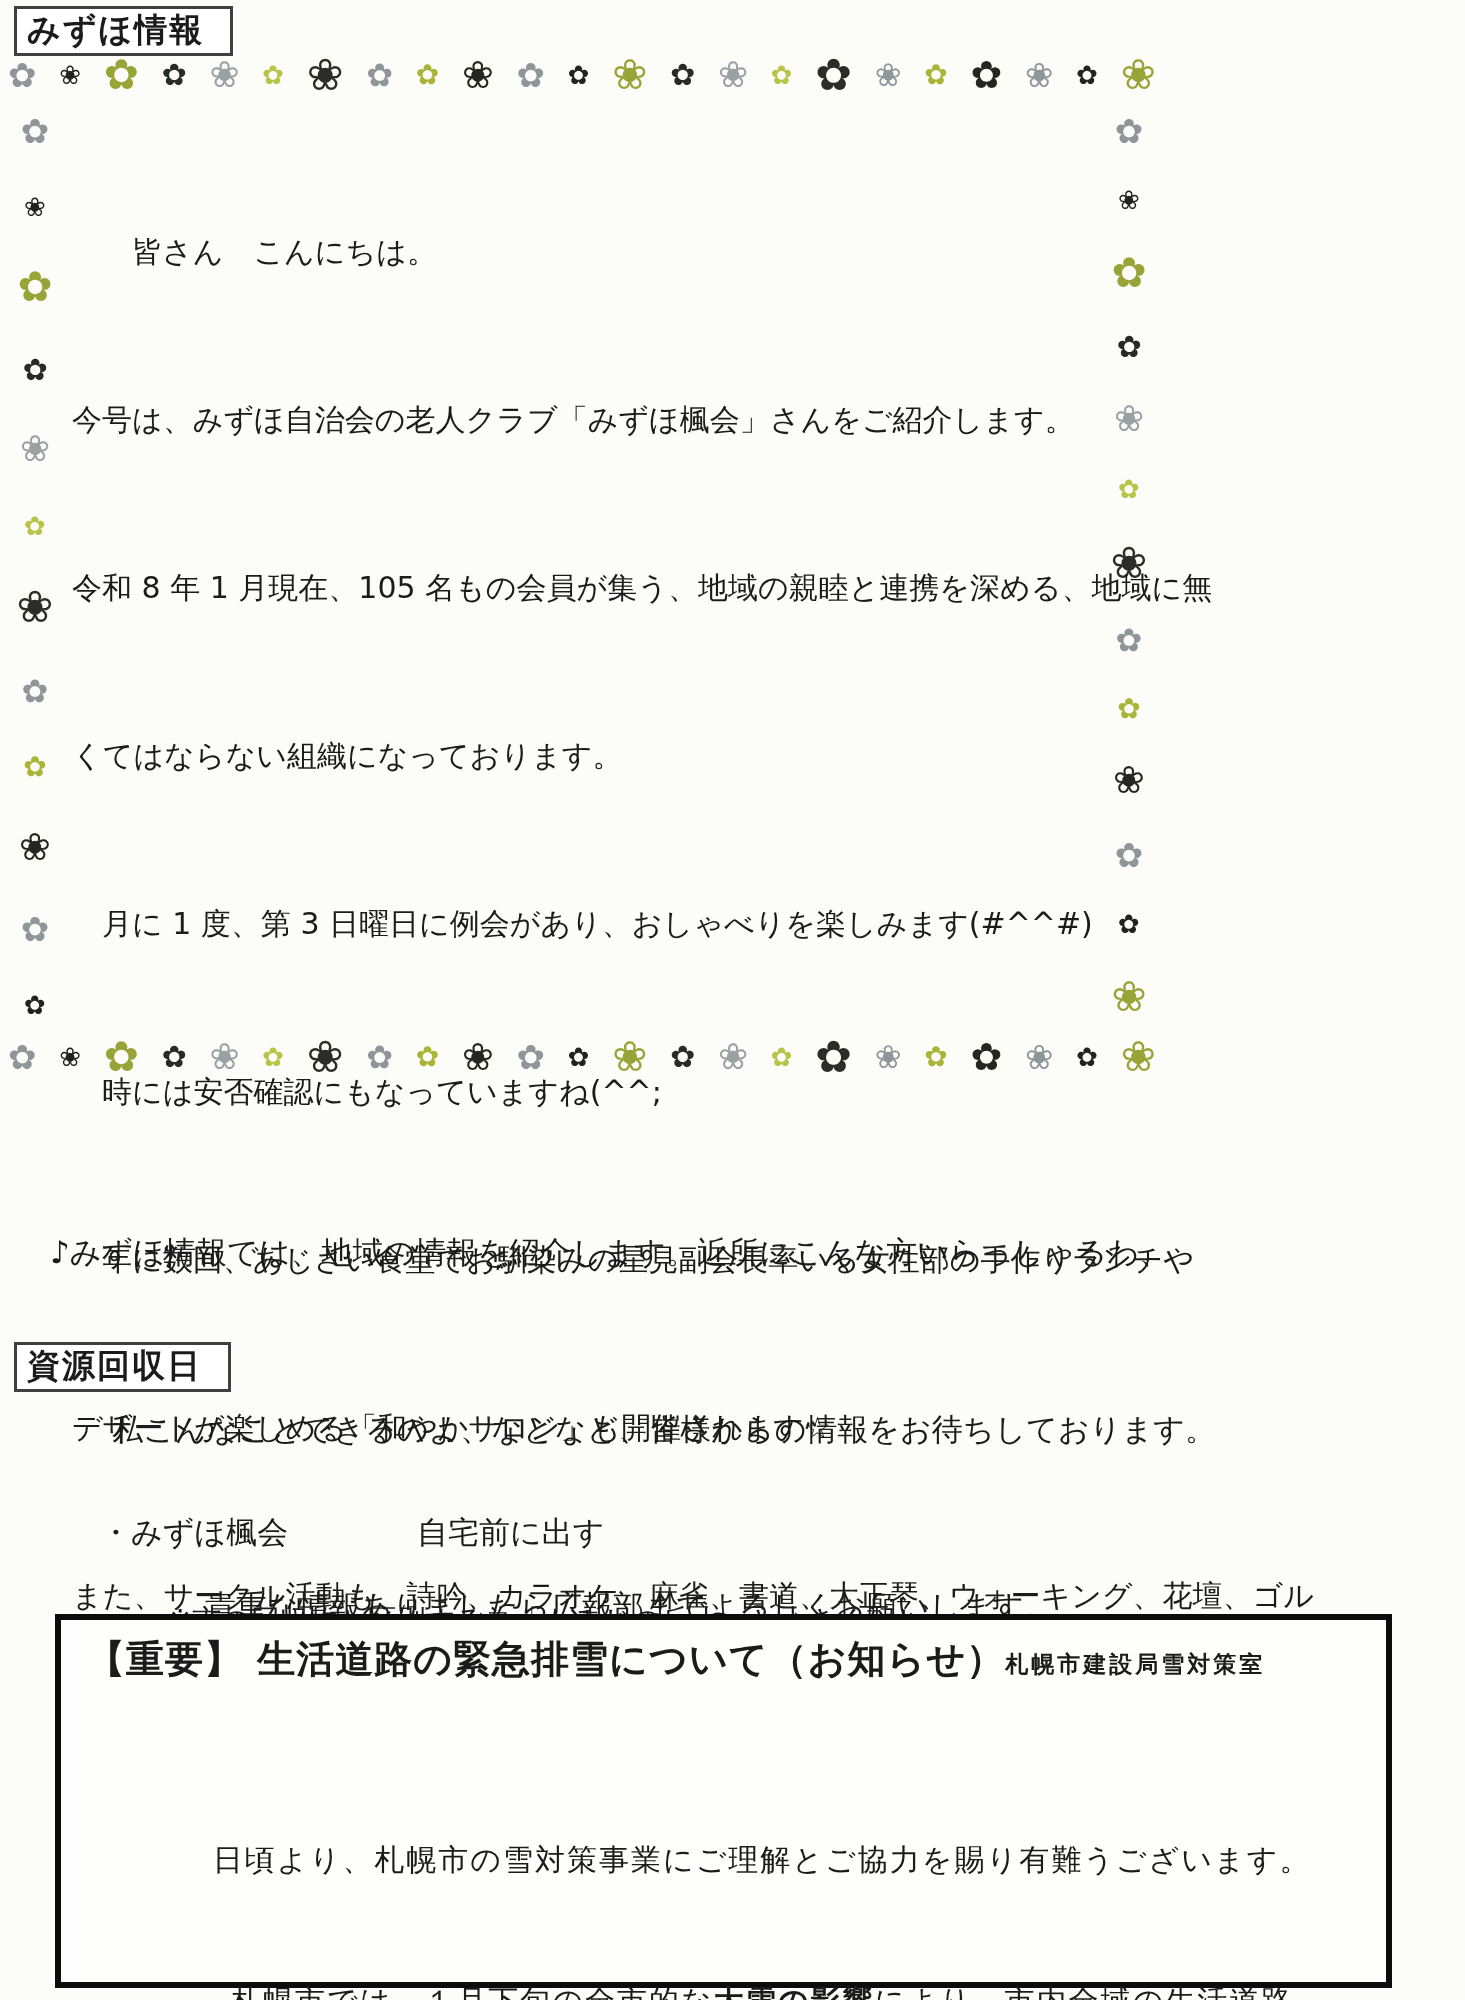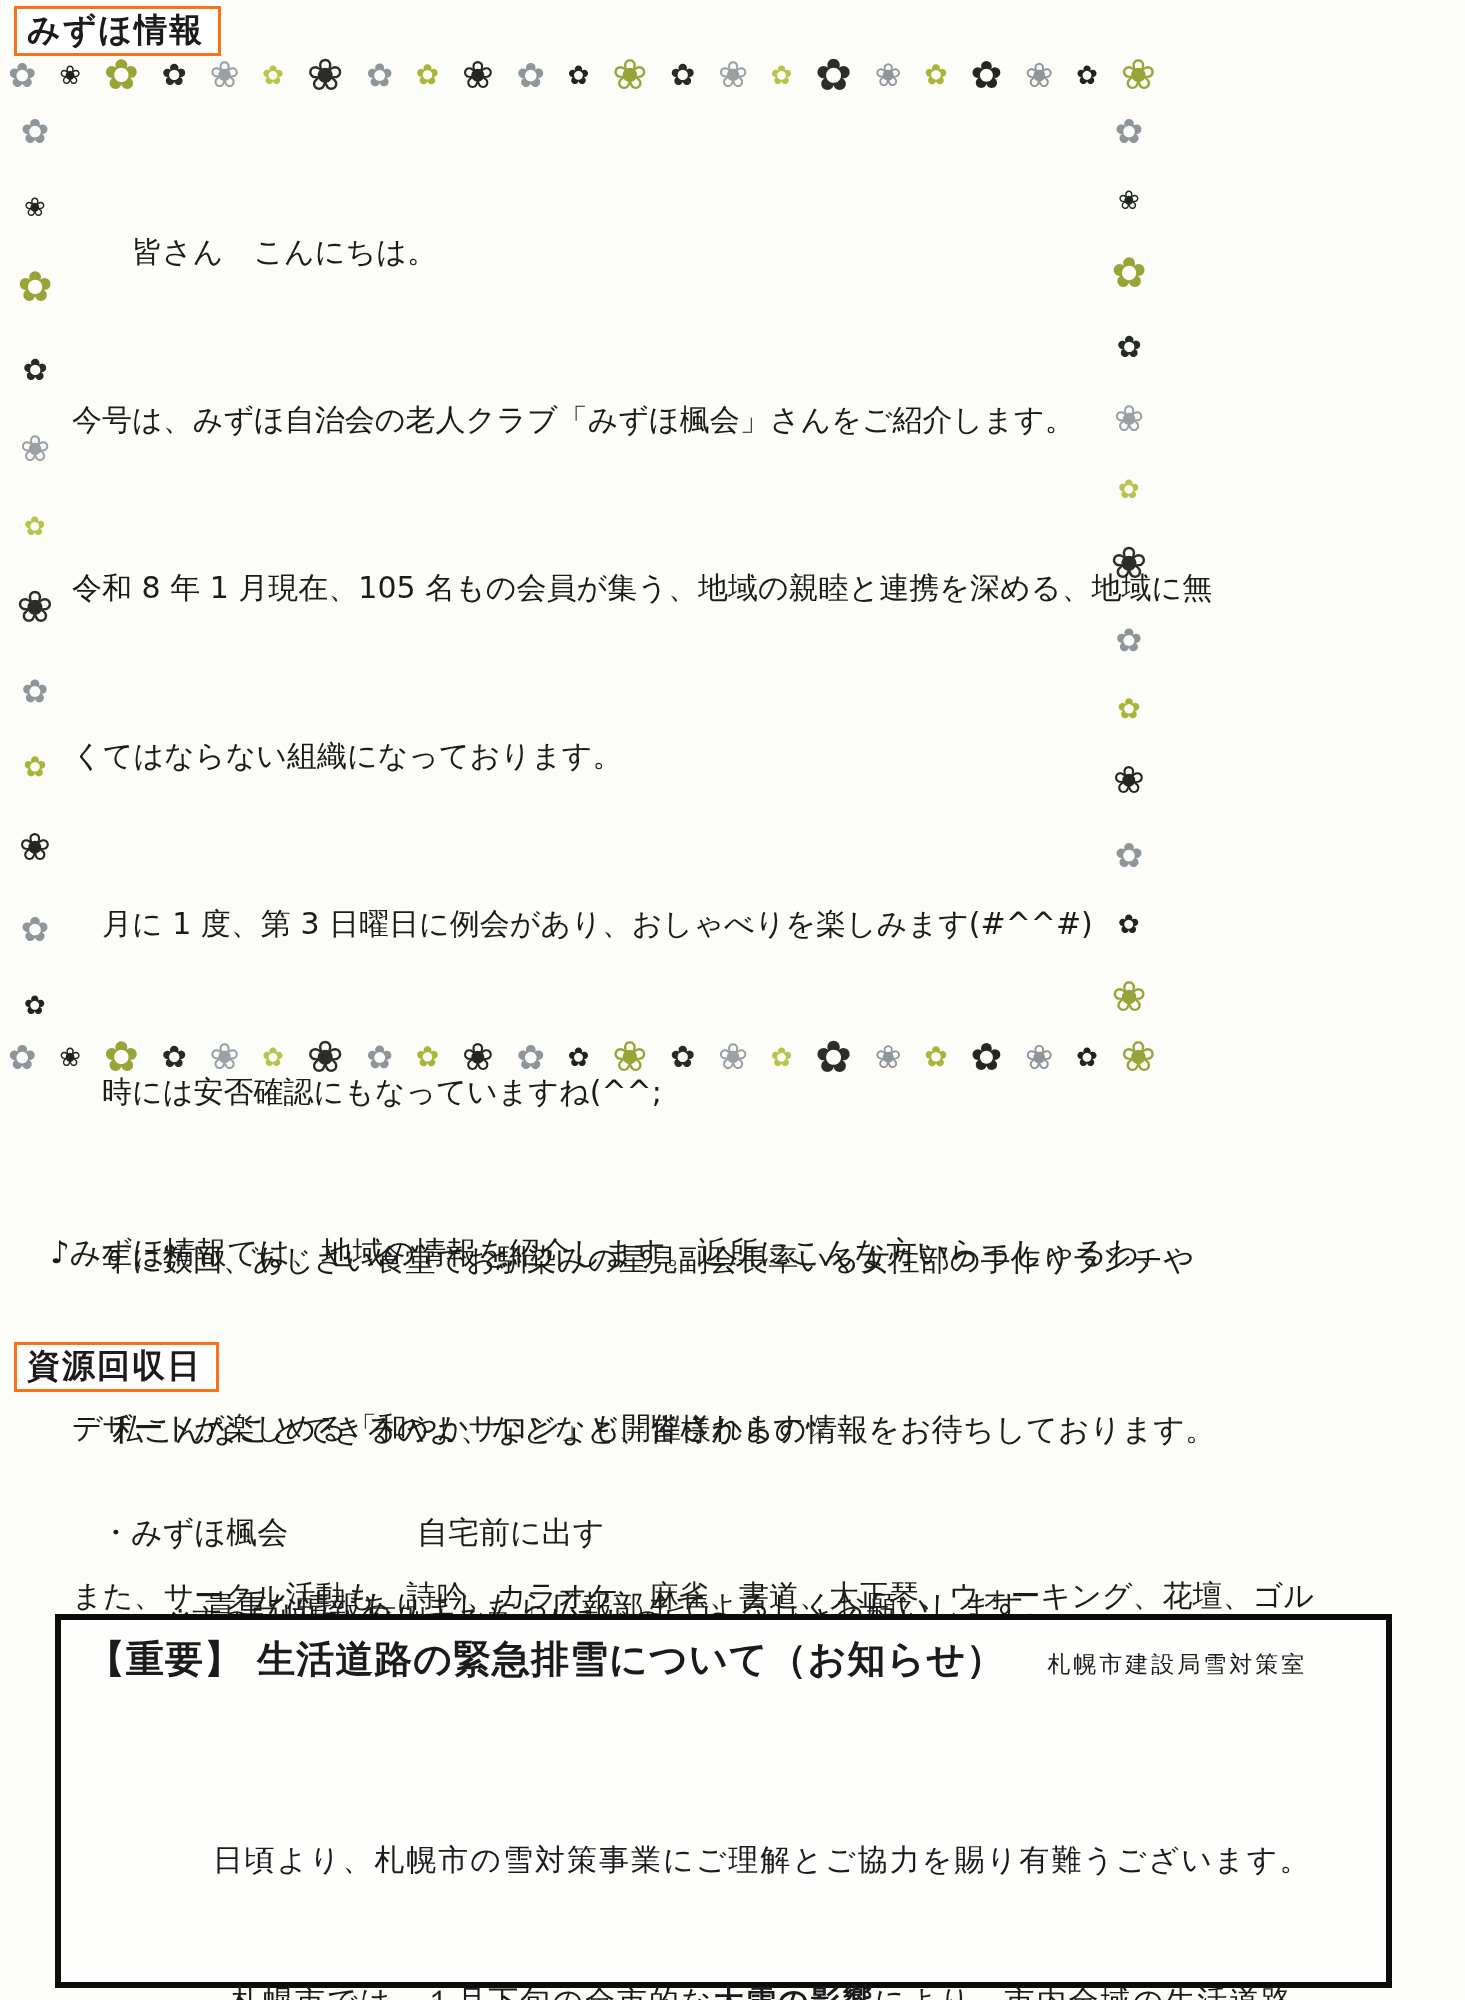--- a/index.html
+++ b/index.html
@@ -3,23 +3,23 @@
 <meta charset="utf-8">
 <style>
   html,body{margin:0;padding:0;}
   body{
     width:1465px;height:2000px;position:relative;
     background:#fcfcf8;color:#1b1b1b;
     font-family:"DejaVu Sans","Liberation Sans",sans-serif;
     overflow:hidden;
   }
   .boxed-title{
-    position:absolute;border:3px solid #f97316;background:#fff;
+    position:absolute;border:3px solid #404040;background:#fff;
     font-weight:bold;font-size:33px;letter-spacing:2px;
-    padding:2px 14px 4px 10px;line-height:1.15;white-space:pre;
+    padding:2px 26px 4px 10px;line-height:1.15;white-space:pre;
   }
   #mizuho-title{left:14px;top:6px;}
   
   #flower-frame{position:absolute;left:6px;top:42px;width:1152px;height:1048px;}
   .f-top,.f-bottom{
     position:absolute;left:2px;right:2px;height:66px;
     display:flex;justify-content:space-between;align-items:center;
   }
   .f-top{top:0;}
   .f-bottom{bottom:0;}
@@ -43,21 +43,21 @@
   .r-note{margin-left:55px;}
   #recycle-remarks{position:absolute;left:168px;top:1508px;font-size:29px;line-height:45px;white-space:pre;}
   
   #notice-box{
     position:absolute;left:55px;top:1614px;width:1337px;height:374px;
     border:6px solid #0c0c0c;background:#fefefc;box-sizing:border-box;
     padding:14px 18px 8px 26px;
   }
   .notice-title-row{display:flex;align-items:baseline;white-space:pre;}
   .notice-title{font-size:38px;font-weight:bold;letter-spacing:1px;}
-  .notice-subtitle{font-size:23px;font-weight:normal;margin-left:42px;letter-spacing:3px;}
+  .notice-subtitle{font-size:23px;font-weight:bold;letter-spacing:3px;}
   .notice-body{margin-top:10px;font-size:30px;line-height:47px;letter-spacing:2px;white-space:pre;}
   .nline{height:47px;text-align:center;}
   .seg-b{font-weight:bold;}
   .seg-u{text-decoration:underline;text-underline-offset:8px;text-decoration-thickness:2.5px;}
 </style>
 </head>
 <body>
 
 <div id="mizuho-title" class="boxed-title">みずほ情報</div>
 

